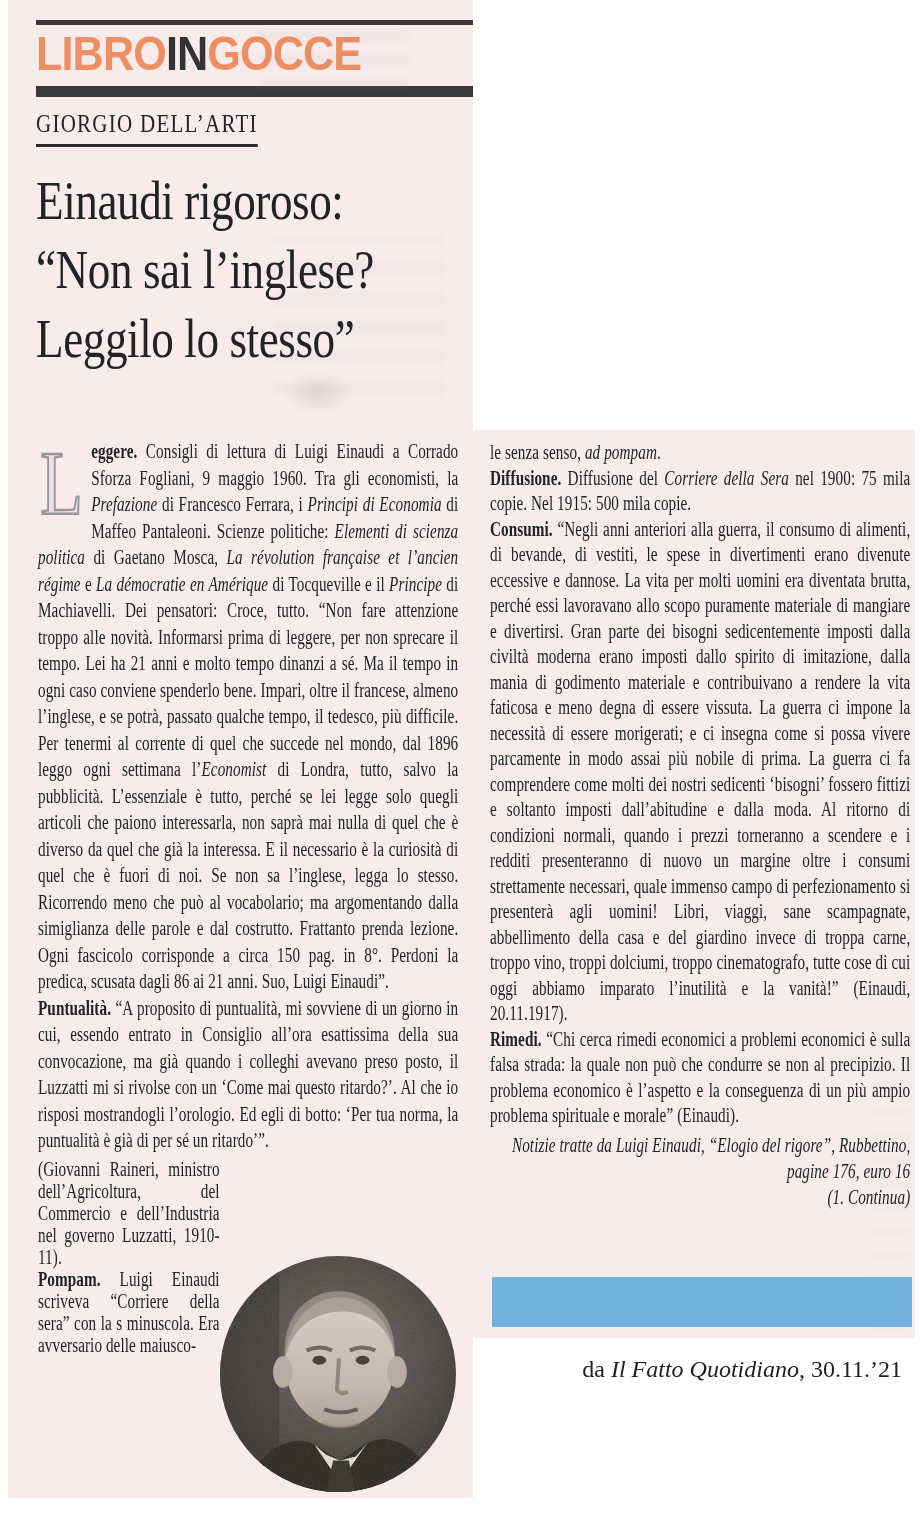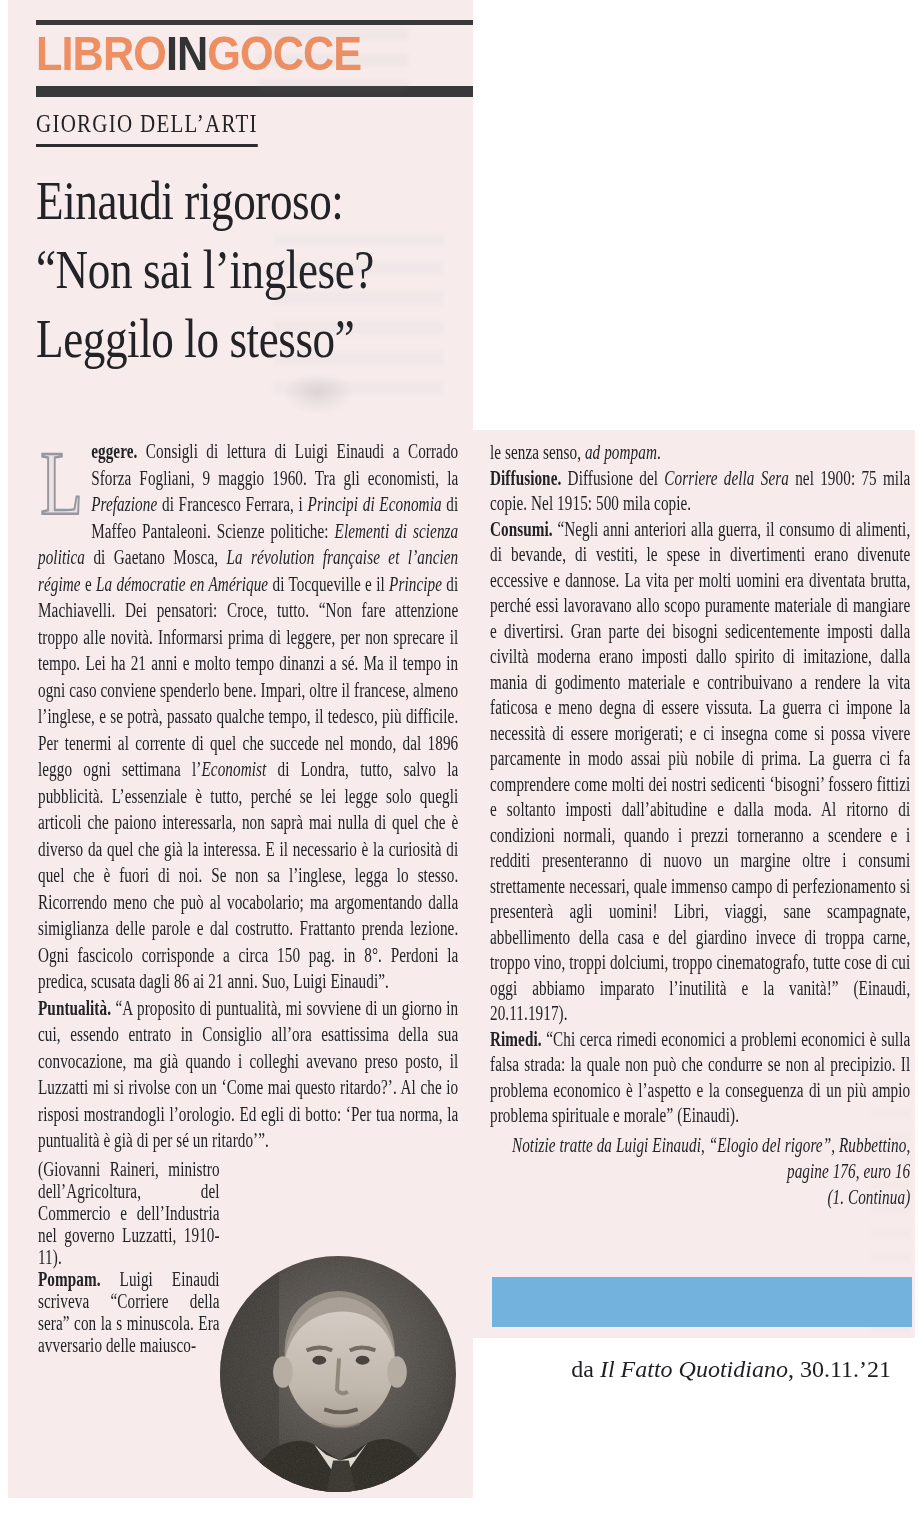--- a/index.html
+++ b/index.html
@@ -53,21 +53,21 @@
   
   .photo{position:absolute;left:212px;top:1256px;width:236px;height:236px;border-radius:50%;
     overflow:hidden;z-index:3;}
   .photo svg{display:block;width:100%;height:100%;}
 
   
   .blue-bar{position:absolute;left:19px;top:847px;width:420px;height:50px;
     background:var(--bluebar);z-index:4;}
 
   
-  .credit{position:absolute;right:29px;top:1356px;font-size:24px;color:#1f1f23;
+  .credit{position:absolute;right:18px;top:1356px;font-size:24px;color:#1f1f23;
     text-align:right;}
 
   
   .ghost{position:absolute;pointer-events:none;filter:blur(2px);}
   .ghost-1{left:250px;top:30px;width:150px;height:62px;opacity:.5;
     background:repeating-linear-gradient(0deg,rgba(130,130,140,.12) 0 12px,transparent 12px 26px);}
   .ghost-2{left:265px;top:235px;width:170px;height:160px;opacity:.4;
     background:repeating-linear-gradient(0deg,rgba(100,115,160,.10) 0 14px,transparent 14px 30px);}
   .ghost-3{left:275px;top:372px;width:70px;height:42px;opacity:.35;
     background:radial-gradient(ellipse at center,rgba(60,60,70,.35),transparent 70%);}

